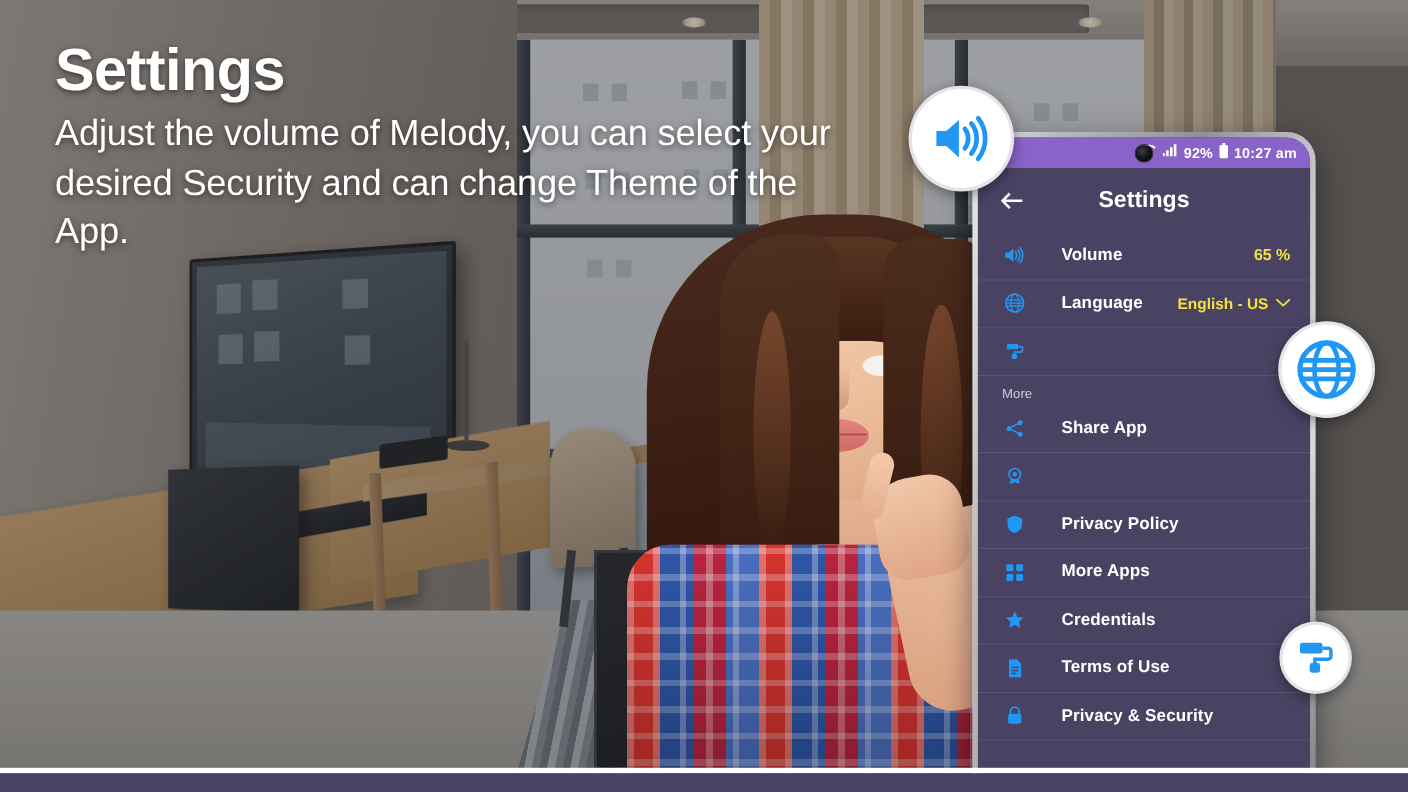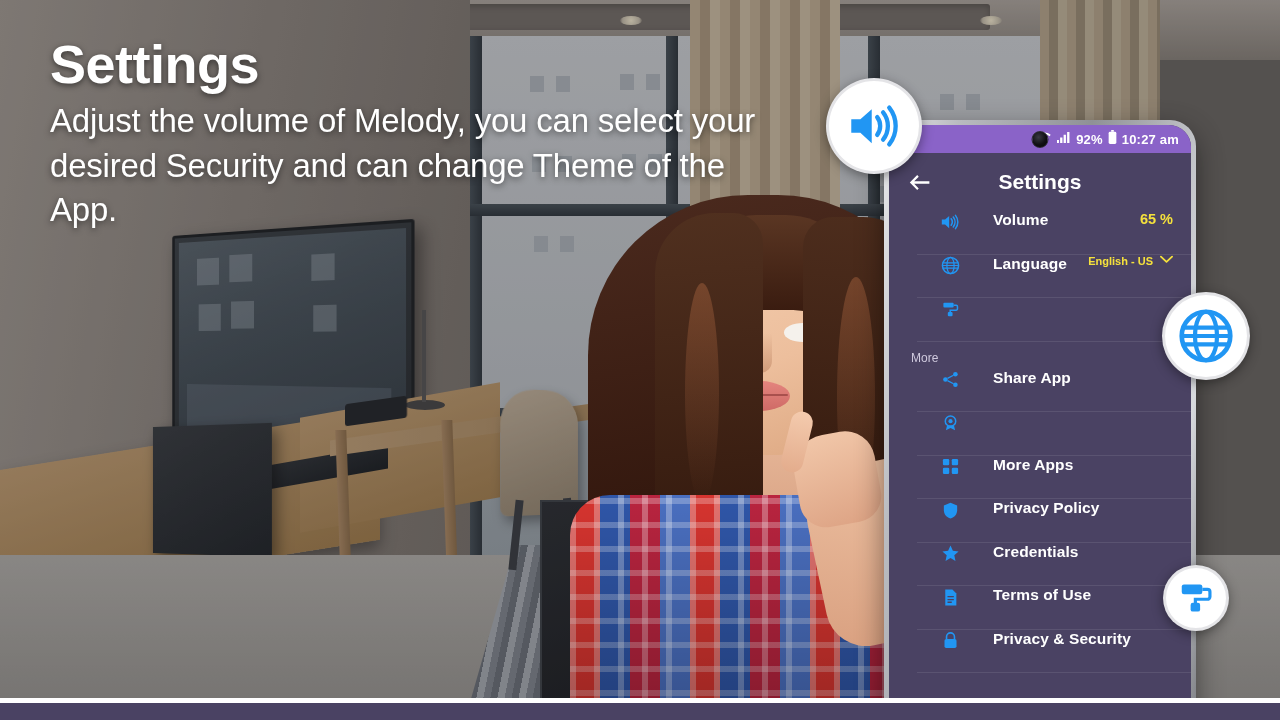--- a/index.html
+++ b/index.html
@@ -282,30 +282,30 @@
     position:relative; height:58px; display:flex; align-items:center;
     padding:0 16px; background:#4a4263;
   }
   .back-arrow { width:28px; height:28px; display:flex; align-items:center; justify-content:center; }
   .appbar-title {
     position:absolute; left:0; right:0; text-align:center;
     color:#ffffff; font-size:21px; font-weight:bold; pointer-events:none;
   }
   .settings-list { padding:0; }
   .row {
-    display:flex; align-items:flex-start; height:43.5px;
-    padding:0 18px 0 22px; border-bottom:1px solid rgba(255,255,255,.09);margin-left:28px;
+    display:flex; align-items:center; height:43.5px;
+    padding:0 18px 0 22px; border-bottom:1px solid rgba(255,255,255,.09);
   }
   .row .r-icon { width:22px; height:22px; flex:0 0 22px; display:flex; align-items:center; justify-content:center; }
   .row .r-label {
     flex:1; margin-left:32px; color:#ffffff; font-size:15.5px; font-weight:bold;
     white-space:nowrap; letter-spacing:.1px;
   }
   .row .r-value { color:#f5e13c; font-size:14.5px; font-weight:bold; }
-  .row .r-value.small { font-size:11px; }
+  .row .r-value.small { font-size:14px; }
   .row .r-chev { margin-left:7px; display:flex; align-items:center; }
   .section-head {
     padding:9px 0 4px 22px; color:#cfc9dd; font-size:12px; font-weight:400;
   }
 
   
   .badge {
     position:absolute; border-radius:50%; background:#ffffff; z-index:60;
     display:flex; align-items:center; justify-content:center;
     box-shadow:0 3px 12px rgba(0,0,0,.40);
@@ -545,36 +545,36 @@
                 <circle cx="12" cy="9" r="6.6" fill="none" stroke="#2196f3" stroke-width="1.9"></circle>
                 <circle cx="12" cy="9" r="2.6" fill="#2196f3"></circle>
                 <path d="M7.6 14.6l-1.4 6 5.8-2.8 5.8 2.8-1.4-6" fill="#2196f3"></path>
               </svg>
           </span>
         </div>
 
         <div class="row">
           <span class="r-icon">
             <svg width="19" height="19" viewBox="0 0 24 24">
+                <path d="M12 2.2l8.4 3.4v6.2c0 5.1-3.5 9.2-8.4 10.4-4.9-1.2-8.4-5.3-8.4-10.4V5.6L12 2.2z" fill="#2196f3"></path>
+              </svg>
+          </span>
+          <span class="r-label">Privacy Policy</span>
+        </div>
+
+        <div class="row">
+          <span class="r-icon">
+            <svg width="19" height="19" viewBox="0 0 24 24">
                 <rect x="2.4" y="2.4" width="8" height="8" rx="1.6" fill="#2196f3"></rect>
                 <rect x="13.6" y="2.4" width="8" height="8" rx="1.6" fill="#2196f3"></rect>
                 <rect x="2.4" y="13.6" width="8" height="8" rx="1.6" fill="#2196f3"></rect>
                 <rect x="13.6" y="13.6" width="8" height="8" rx="1.6" fill="#2196f3"></rect>
               </svg>
           </span>
           <span class="r-label">More Apps</span>
-        </div>
-
-        <div class="row">
-          <span class="r-icon">
-            <svg width="19" height="19" viewBox="0 0 24 24">
-                <path d="M12 2.2l8.4 3.4v6.2c0 5.1-3.5 9.2-8.4 10.4-4.9-1.2-8.4-5.3-8.4-10.4V5.6L12 2.2z" fill="#2196f3"></path>
-              </svg>
-          </span>
-          <span class="r-label">Privacy Policy</span>
         </div>
 
         <div class="row">
           <span class="r-icon">
             <svg width="19" height="19" viewBox="0 0 24 24">
                 <path d="M12 2l3 6.6 7.2.8-5.4 4.9 1.5 7.1L12 17.8 5.7 21.4l1.5-7.1L1.8 9.4 9 8.6z" fill="#2196f3"></path>
               </svg>
           </span>
           <span class="r-label">Credentials</span>
         </div>

